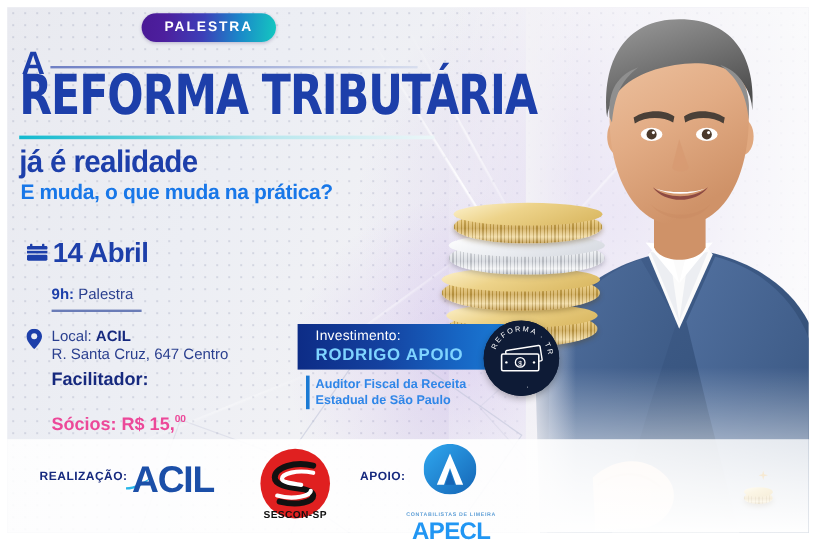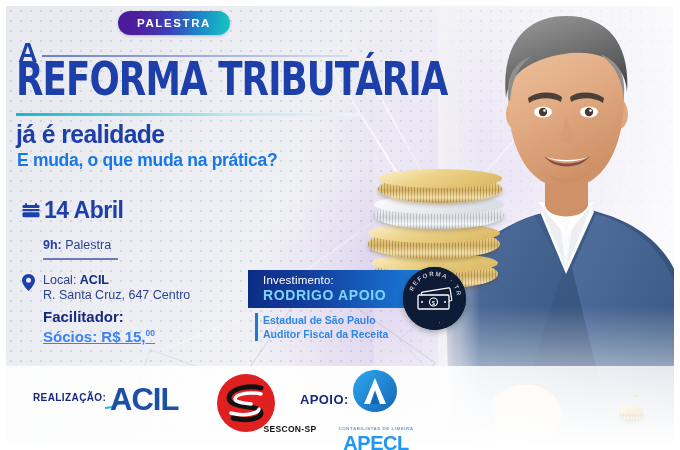--- a/index.html
+++ b/index.html
@@ -112,21 +112,21 @@
     position:absolute; left:43px; top:258px; width:75px; height:1.5px;
     background:#4a5fa8; opacity:.8;
   }
 
   .loc-pin{ position:absolute; left:22px; top:274px; width:13px; height:17px;}
   .loc-1{ position:absolute; left:43px; top:273px; font-size:12.5px; color:#2a3f8f;}
   .loc-1 b{ color:#16297e; }
   .loc-2{ position:absolute; left:43px; top:288px; font-size:12.5px; color:#2a3f8f;}
 
   .inv-title{ position:absolute; left:43px; top:308px; font-size:15px; font-weight:bold; color:#16297e;}
-  .price1{ position:absolute; left:43px; top:328px; font-size:15px; font-weight:bold; color:#3b82f6;text-decoration:underline;}
+  .price1{ position:absolute; left:43px; top:344px; font-size:15px; font-weight:bold; color:#ec4899;}
   .price2{ position:absolute; left:43px; top:346px; font-size:15px; font-weight:bold; color:#16297e;}
   .cents{ font-size:8.5px; vertical-align:super; font-weight:bold;}
 
   
   .fac-box{
     position:absolute; left:248px; top:270px; width:172px; height:38px;
     background:linear-gradient(90deg,#0d2c86 0%,#14419f 40%,#1766c4 78%,#1b7ad4 100%);
     display:flex; flex-direction:column; justify-content:center; padding-left:15px;
   }
   .fac-label{ color:#ffffff; font-size:11.5px; letter-spacing:.2px; line-height:1.25;}
@@ -187,25 +187,25 @@
   }
   .logo-acil{
     position:absolute; left:110px; top:382px;
     font-size:31px; font-weight:bold; color:#1b4fa8; letter-spacing:-1px;
     font-family:"Liberation Sans", sans-serif;
   }
   .acil-swoosh{ position:absolute; left:105px; top:396px; width:22px; height:12px; }
   .logo-sescon{ position:absolute; left:215px; top:372px; width:62px; height:62px;}
   .sescon-txt{
     position:absolute; left:215px; top:424px; width:62px; text-align:center;
-    font-size:8.5px; font-weight:bold; color:#111; letter-spacing:.3px;margin-left:44px;
+    font-size:8.5px; font-weight:bold; color:#111; letter-spacing:.3px;
   }
   .apoio{
     position:absolute; left:300px; top:392px;
-    font-size:13px; font-weight:bold; color:#16297e; letter-spacing:.4px;
+    font-size:10px; font-weight:bold; color:#16297e; letter-spacing:.4px;
   }
   .logo-apecl-mark{ position:absolute; left:353px; top:370px; width:44px; height:42px;}
   .logo-apecl-txt{
     position:absolute; left:338px; top:432px; width:76px; text-align:center;
     font-size:20px; font-weight:bold; color:#2196f3; letter-spacing:-0.5px;
   }
   .logo-apecl-sub{
     position:absolute; left:335px; top:426px; width:82px; text-align:center;
     font-size:4.4px; font-weight:bold; color:#5f9fd6; letter-spacing:.55px;
   }
@@ -383,22 +383,22 @@
   <div class="price1">
     <span>Sócios: R$ 15,</span><span class="cents">00</span>
   </div>
 
   <div class="fac-box">
     <div class="fac-label">Investimento:</div>
     <div class="fac-name">RODRIGO APOIO</div>
   </div>
   <div class="fac-role-bar"></div>
   <div class="fac-role">
+    <div>Auditor Fiscal da Receita</div>
     <div>Estadual de São Paulo</div>
-    <div>Auditor Fiscal da Receita</div>
   </div>
 
   <div class="seal">
     <svg width="63" height="63" viewBox="0 0 63 63">
       <defs>
         <path id="arcTop" d="M 9 31.5 A 22.5 22.5 0 0 1 54 31.5"></path>
         <path id="arcBot" d="M 54.5 31.5 A 23 23 0 0 1 8.5 31.5"></path>
       </defs>
       <circle cx="31.5" cy="31.5" r="31.5" fill="#0e1b36"></circle>
       <text font-family="'Liberation Sans',sans-serif" font-size="6.1" fill="#ffffff" letter-spacing="1.5">

